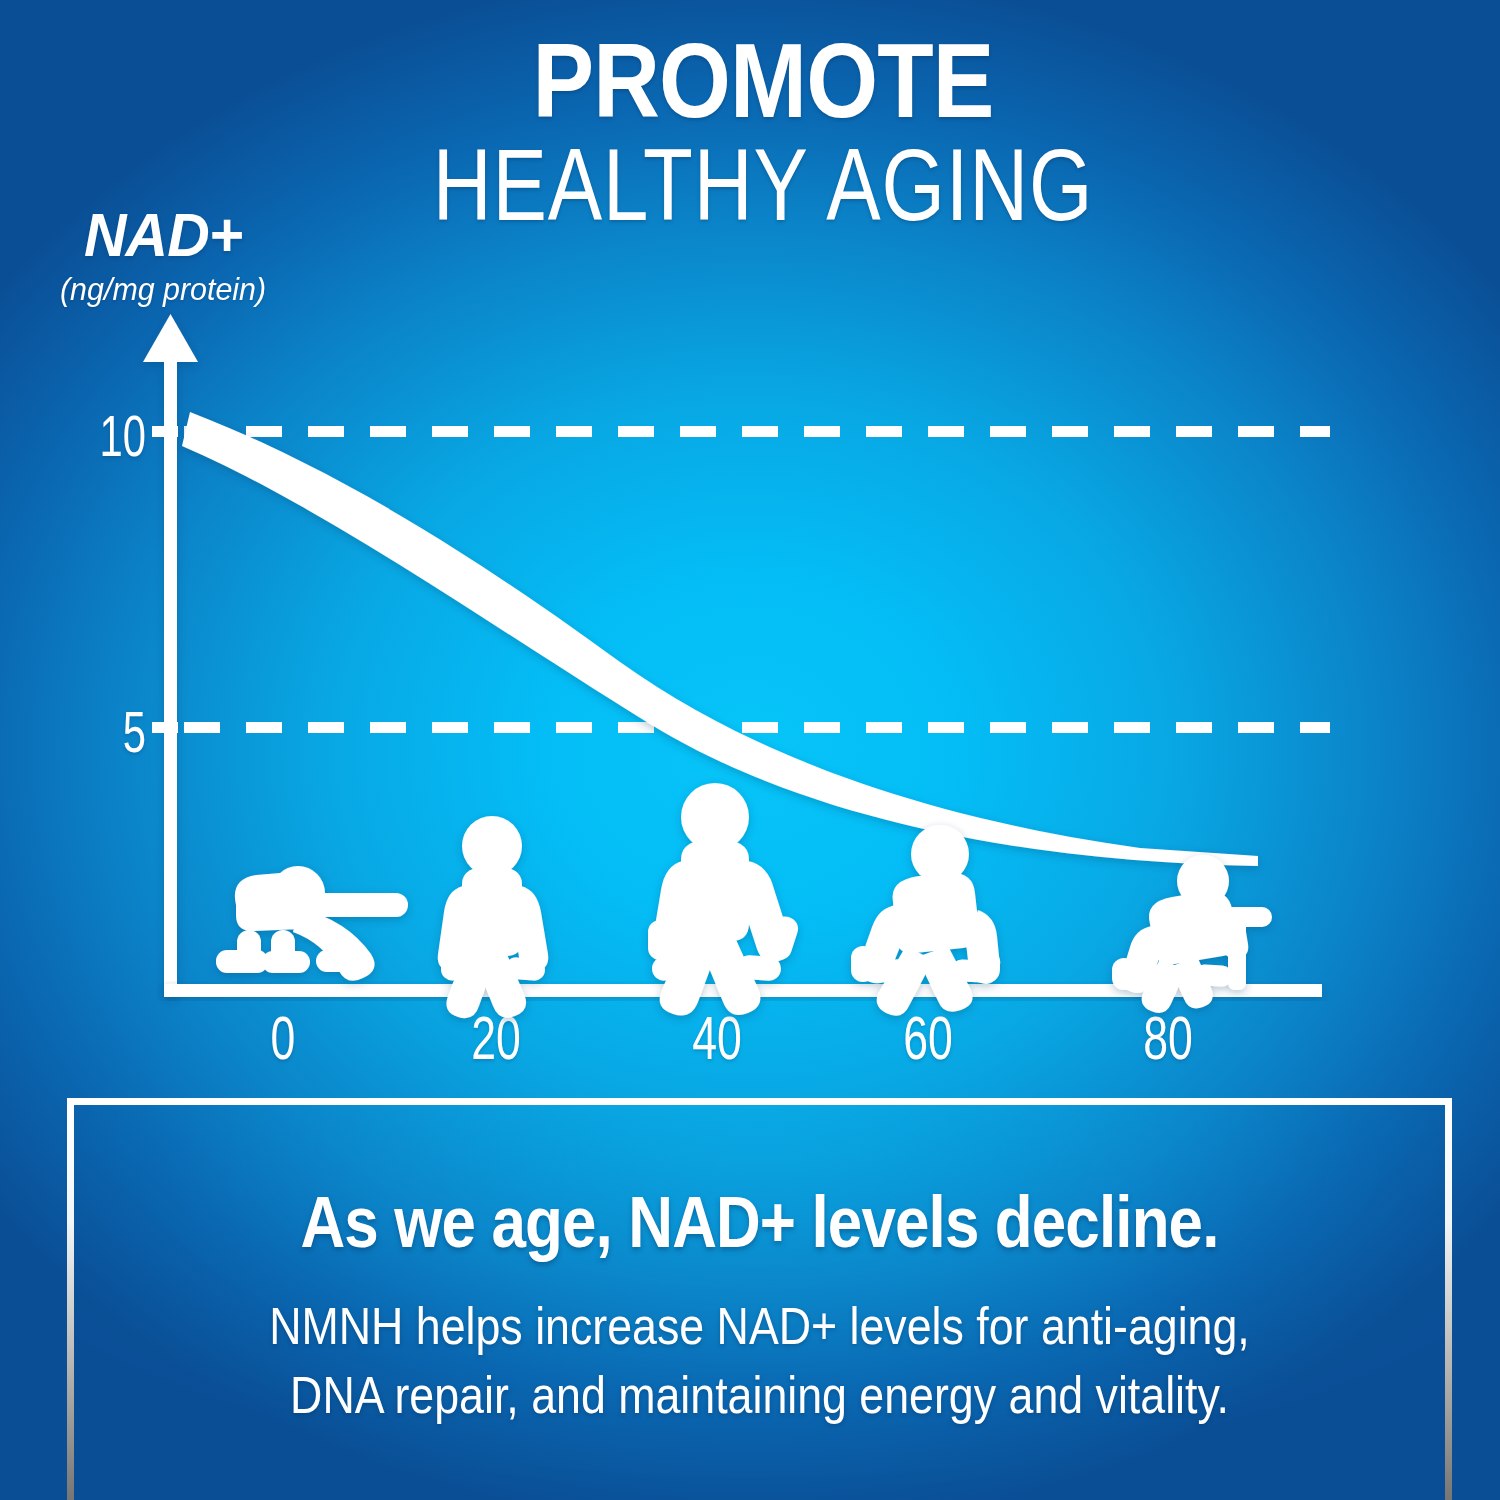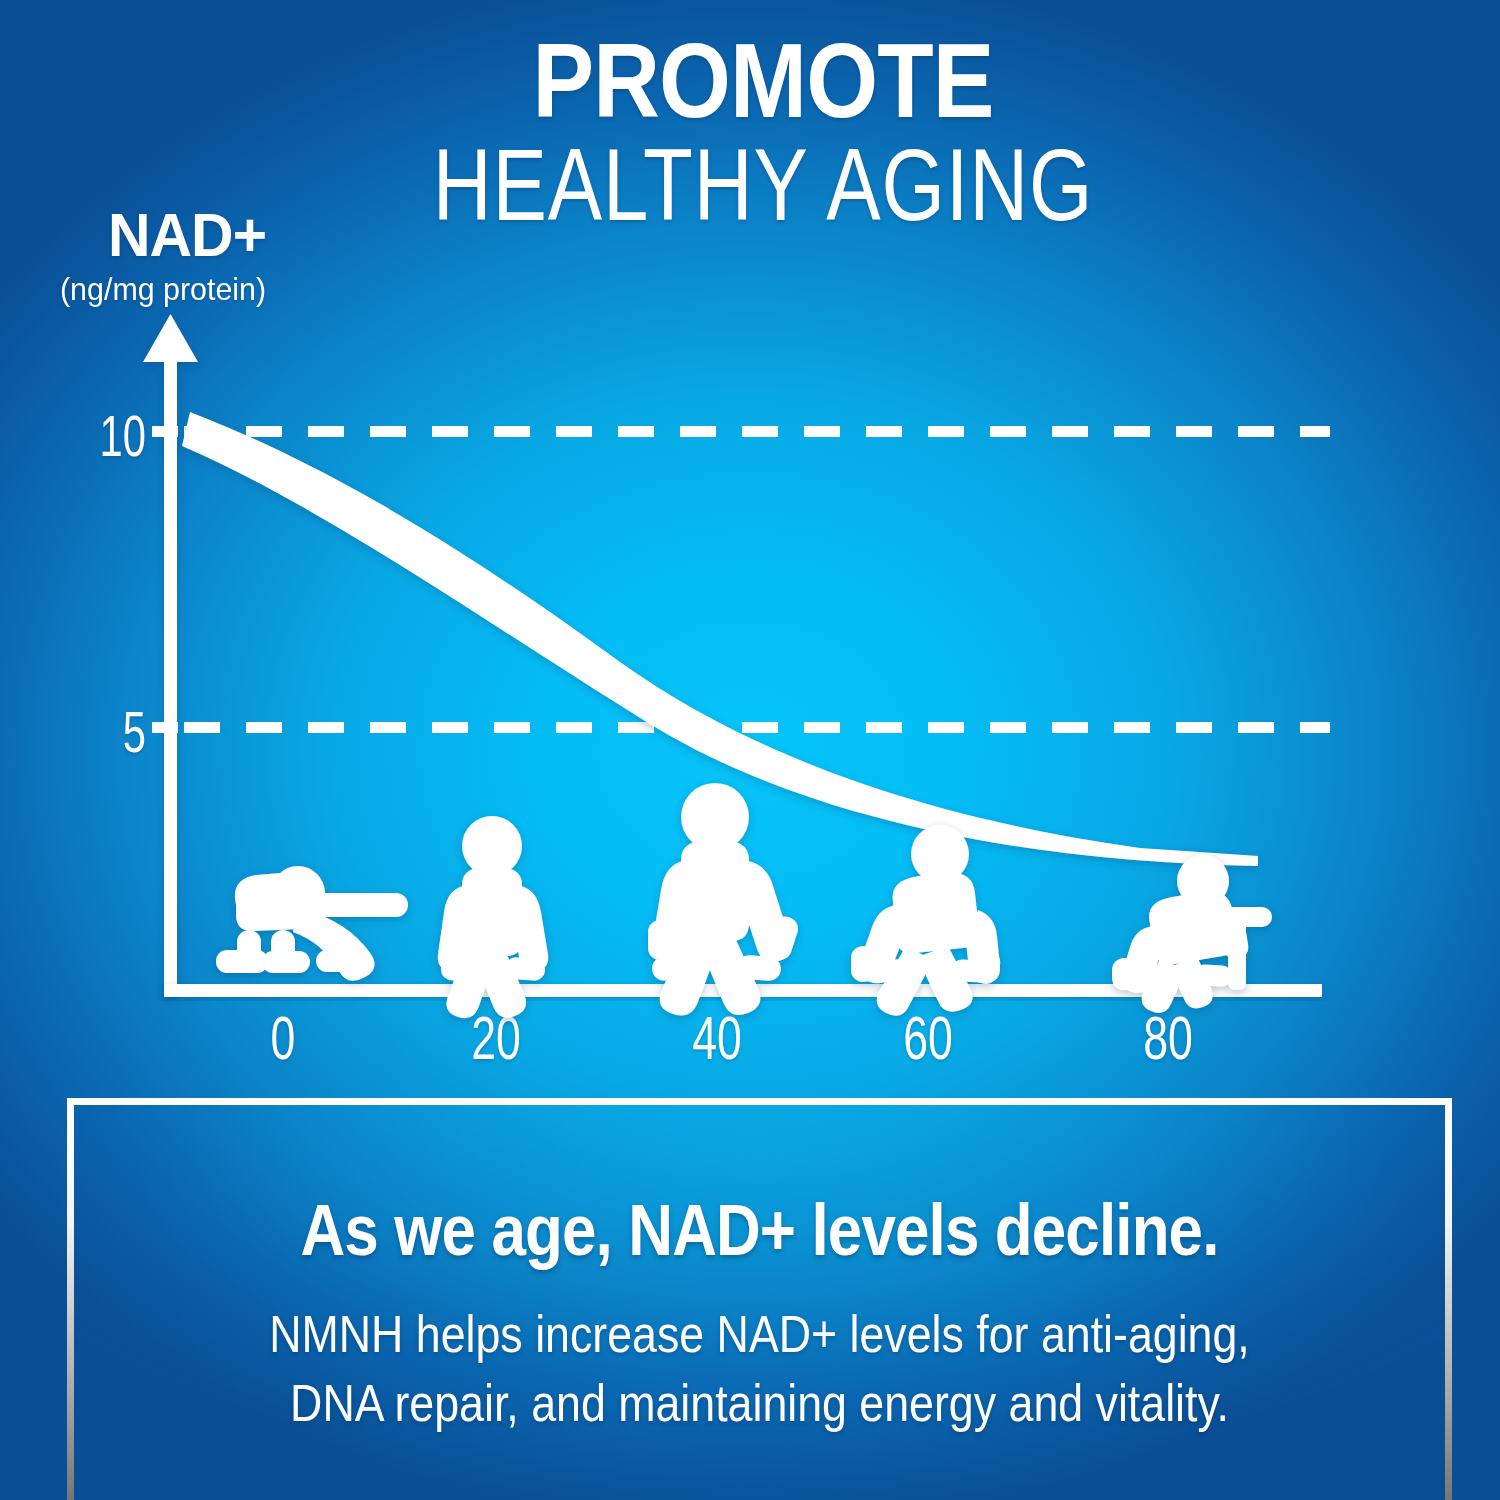--- a/index.html
+++ b/index.html
@@ -37,21 +37,21 @@
     letter-spacing:1px;
     line-height:1.02;
     margin-top:-4px;
     transform: scaleX(0.80);
     text-shadow: 0 2px 4px rgba(0,40,80,0.28);
   }
 
   
   .ylabel {
     position:absolute; left:60px; top:204px;
-    color:#fff; text-align:right;
+    color:#fff; text-align:center;font-style:italic;
   }
   .ylabel .big {
     display:block;
     font-size:62px; font-weight:bold; line-height:1.0;
     letter-spacing:-1px;
     transform: scaleX(0.95);
     transform-origin: left center;
     text-shadow: 0 2px 4px rgba(0,40,80,0.25);
   }
   .ylabel .small {
@@ -91,21 +91,21 @@
   .callout {
     position:absolute;
     left:67px; top:1098px;
     width:1385px; height:430px;
     border:7px solid;
     border-image: linear-gradient(to bottom, #ffffff 0%, #f2f6f8 28%, #b9b7b4 62%, #6d6b69 100%) 1;
     border-radius:30px;
     background: radial-gradient(ellipse 70% 90% at 50% 12%, rgba(10,180,235,0.25) 0%, rgba(10,120,190,0.05) 60%, rgba(8,70,140,0.10) 100%);
   }
   .callout-inner {
-    position:absolute; left:0; top:8px; width:100%;
+    position:absolute; left:0; top:0; width:100%;
     text-align:center; padding-top:78px;
   }
   .callout-head {
     color:#ffffff;
     font-size:72px; font-weight:bold;
     letter-spacing:-1px;
     line-height:1.1;
     transform: scaleX(0.86);
     text-shadow: 0 3px 6px rgba(0,40,80,0.35);
   }

